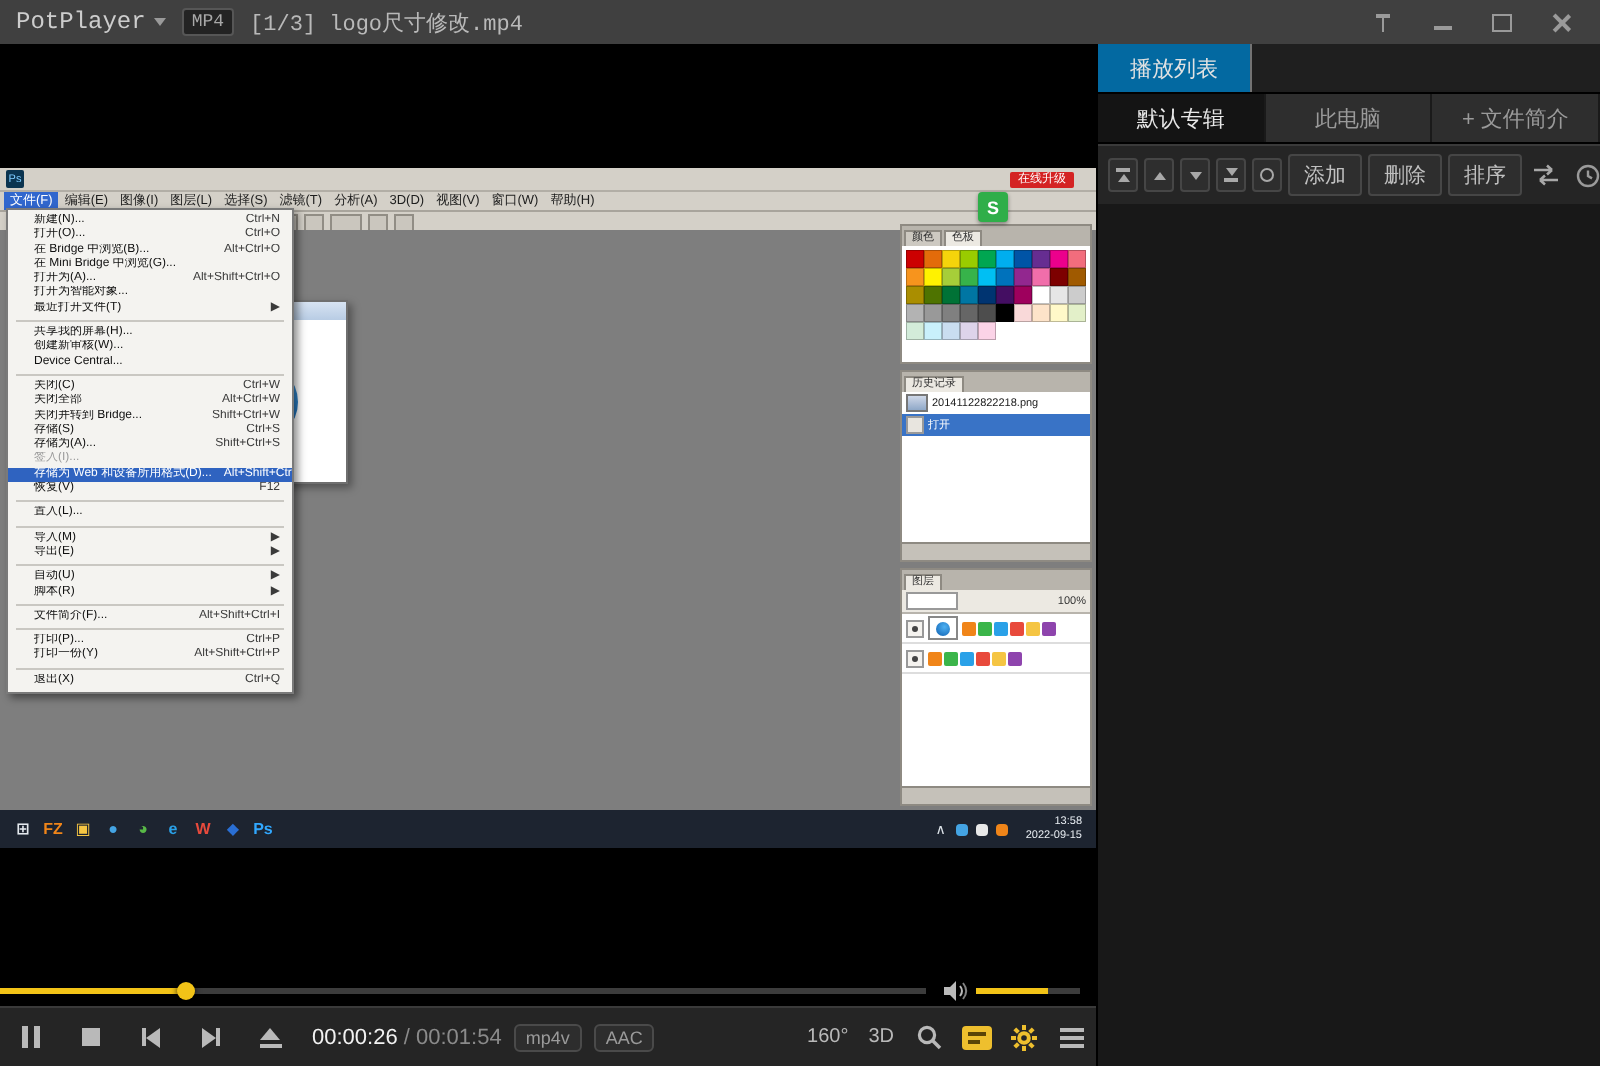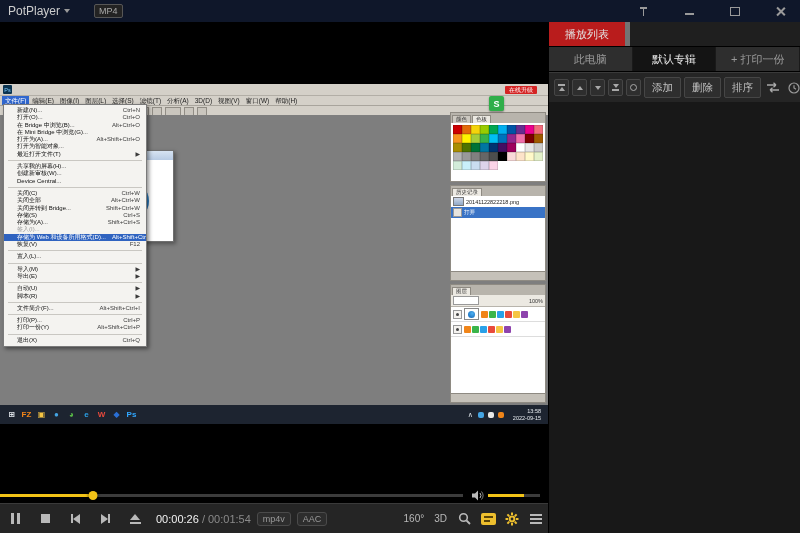--- a/index.html
+++ b/index.html
@@ -2,22 +2,22 @@
 <html><head>
 <meta charset="utf-8">
 <style>
   html,body{margin:0;padding:0;background:#000;}
   body{width:800px;height:533px;position:relative;overflow:hidden;
        font-family:"Liberation Sans","DejaVu Sans",sans-serif;}
   .app{position:absolute;inset:0;background:#000;}
   .spacer{flex:1;}
 
   
-  .topbar{position:absolute;left:0;top:0;width:800px;height:22px;background:#0f172a;
-          display:flex;align-items:center;gap:24px;padding:0 8px;box-sizing:border-box;}
+  .topbar{position:absolute;left:0;top:0;width:800px;height:22px;background:#404040;
+          display:flex;align-items:center;gap:8px;padding:0 8px;box-sizing:border-box;font-family:Liberation Mono, monospace;}
   .app-menu{display:flex;align-items:center;gap:4px;color:#cdcdcd;font-size:12px;}
   .chev{width:0;height:0;border-left:3px solid transparent;border-right:3px solid transparent;
         border-top:4px solid #9a9a9a;}
   .fmt-badge{border:1px solid #565656;color:#a8a8a8;font-size:9px;padding:1px 4px;border-radius:2px;background:#232323;}
   .tb-title{color:#b9b9b9;font-size:11px;}
   .wc{width:22px;height:16px;display:flex;align-items:center;justify-content:center;}
   .pin-shape{position:relative;width:9px;height:9px;}
   .pin-shape::before{content:"";position:absolute;left:1px;top:0;width:7px;height:2px;background:#9a9a9a;}
   .pin-shape::after{content:"";position:absolute;left:4px;top:2px;width:1.5px;height:7px;background:#9a9a9a;}
   .min-shape{width:9px;height:2px;background:#9a9a9a;margin-top:6px;}
@@ -132,21 +132,21 @@
   .subt{width:15px;height:12px;background:#eebf2e;border-radius:2px;position:relative;}
   .subt::before,.subt::after{content:"";position:absolute;left:3px;height:2px;background:#5a4407;}
   .subt::before{top:3px;width:9px;} .subt::after{top:7px;width:6px;}
   .hamb{display:flex;flex-direction:column;gap:2px;}
   .hamb span{width:12px;height:2px;background:#b9b9b9;}
 
   
   .playlist{position:absolute;left:548px;top:22px;width:252px;height:511px;background:#181818;
             border-left:1px solid #000;display:flex;flex-direction:column;box-sizing:border-box;}
   .pl-header{height:24px;background:#1f1f1f;display:flex;align-items:stretch;border-bottom:1px solid #000;}
-  .pl-header-tab{padding:0 16px;display:flex;align-items:center;font-size:11px;color:#e2e2e2;background:#b91c1c;border-right:5px solid #737373;}
+  .pl-header-tab{padding:0 16px;display:flex;align-items:center;font-size:11px;color:#e2e2e2;background:#0369a1;border-right:1px solid #737373;}
   .pl-tabs{height:24px;display:flex;border-bottom:1px solid #000;}
   .pl-tab{flex:1;display:flex;align-items:center;justify-content:center;font-size:11px;color:#9a9a9a;
           background:#2e2e2e;border-right:1px solid #1a1a1a;}
   .pl-tab.active{background:#141414;color:#e8e8e8;}
   .pl-list{flex:1;overflow:hidden;}
   .pl-item{height:22px;display:flex;align-items:center;gap:5px;padding:0 6px;font-size:11px;color:#b9b9b9;white-space:nowrap;}
   .pl-item.active{color:#57aee6;background:#202020;}
   .pl-item .pl-label{overflow:hidden;text-overflow:ellipsis;}
   .pl-item .dur{margin-left:auto;font-size:10px;color:#8a8a8a;flex:none;}
   .pl-item.active .dur{color:#57aee6;}
@@ -169,20 +169,21 @@
 <body>
 
 <div class="app">
 
   <div class="topbar">
     <div class="app-menu">
       <span>PotPlayer</span>
       <span class="chev"></span>
     </div>
     <span class="fmt-badge">MP4</span>
+    <span class="tb-title">[1/3] logo尺寸修改.mp4</span>
     <span class="spacer"></span>
     <span class="wc">
         <span class="pin-shape"></span>
       </span>
     <span class="wc">
         <span class="min-shape"></span>
       </span>
     <span class="wc">
         <span class="max-shape"></span>
       </span>
@@ -569,23 +570,23 @@
           </span>
         </span>
     </div>
   </div>
 
   <div class="playlist">
     <div class="pl-header">
       <span class="pl-header-tab">播放列表</span>
     </div>
     <div class="pl-tabs">
+        <div class="pl-tab active">默认专辑</div>
         <div class="pl-tab">此电脑</div>
-        <div class="pl-tab active">默认专辑</div>
-        <div class="pl-tab">+ 打印一份</div>
+        <div class="pl-tab">+ 文件简介</div>
       </div>
     <div class="pl-footer">
       <span class="pl-navs" style="display:flex;gap:3px;">
           <span class="nav-btn">
             <span class="hbar"></span>
             <span class="tri-up-s"></span>
           </span>
           <span class="nav-btn">
             <span class="tri-up-s"></span>
           </span>

